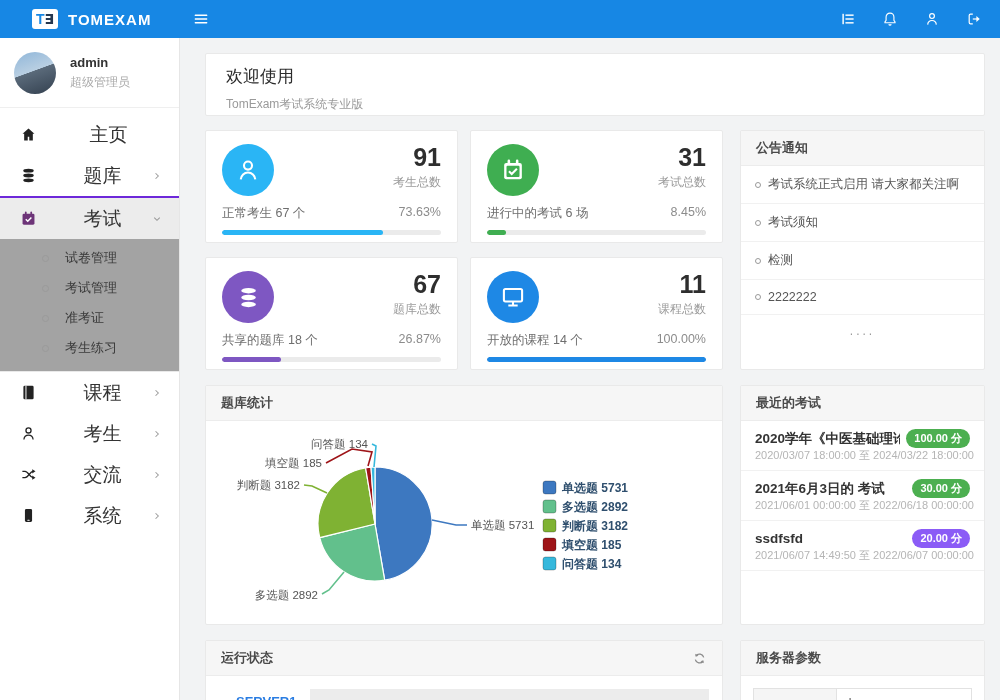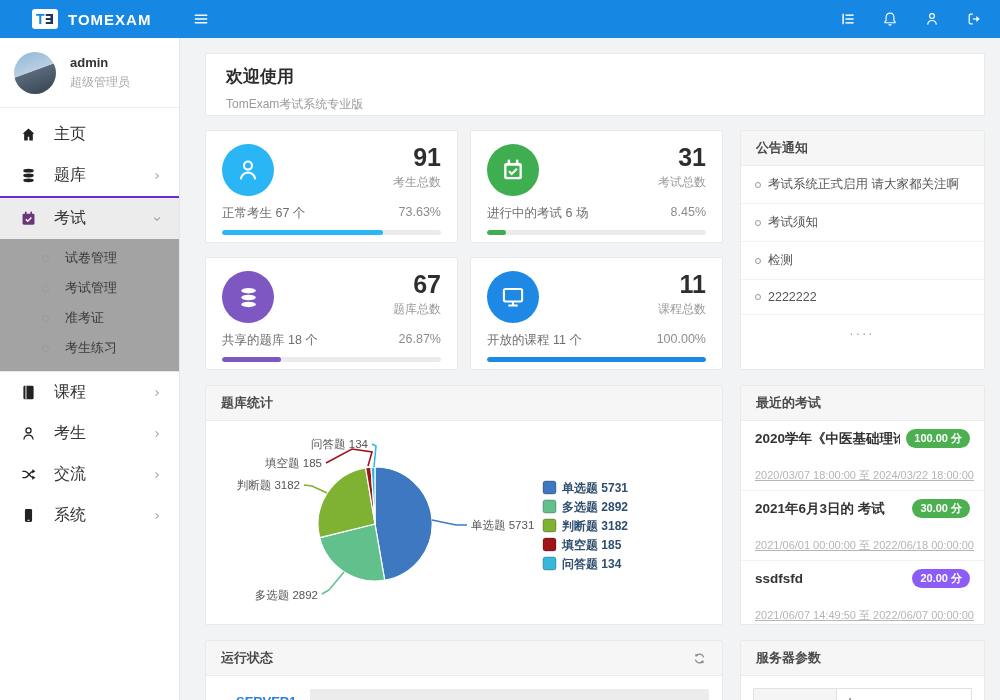--- a/index.html
+++ b/index.html
@@ -22,35 +22,35 @@
   
   .sidebar { position:absolute; top:38px; left:0; bottom:0; width:180px; background:#fff; border-right:1px solid #e6e6e6; z-index:5; }
   .user { display:flex; align-items:center; padding:14px 12px 13px 14px; border-bottom:1px solid #efefef; }
   .avatar { width:42px; height:42px; border-radius:50%; background:linear-gradient(160deg,#8fb6d9 0%,#b9cfe2 45%,#5a6a7a 46%,#33404f 100%); flex:none; }
   .user-meta { margin-left:14px; }
   .user-name { font-weight:bold; font-size:13px; color:#333; }
   .user-role { font-size:12px; color:#aaa; margin-top:4px; }
   .menu { padding-top:6px; }
   .menu-item { display:flex; align-items:center; height:41px; padding:0 16px 0 20px; cursor:pointer; color:#333; }
   .menu-item .mi-icon { width:18px; color:#222; display:flex; }
-  .menu-item .mi-label { margin-left:16px; font-size:16px; flex:1; }
+  .menu-item .mi-label { margin-left:16px; font-size:19px; flex:1;text-align:center; }
   .menu-item .mi-chev { color:#999; display:flex; }
   .menu-group.active > .menu-item { background:#ececec; }
   .menu-group.active { border-top:2px solid #6d28d9; border-bottom:1px solid #e9e9e9; background:#a3a3a3; }
   .menu-group.active > .menu-item .mi-icon { color:#6d3478; }
   .submenu { padding:4px 0 8px 0; }
   .sub-item { display:flex; align-items:center; height:30px; padding-left:42px; cursor:pointer; }
   .sub-item .dot { width:7px; height:7px; border:1px solid #9a9a9a; border-radius:50%; flex:none; }
   .sub-item .sub-label { margin-left:16px; font-size:13px; color:#3a3a3a; }
 
   
   .main { position:absolute; top:38px; left:180px; right:0; bottom:0; padding:15px 15px 0 25px; overflow:hidden; }
   .card { background:#fff; border:1px solid #e9e9e9; border-radius:2px; }
   .welcome { height:63px; padding:11px 20px; margin-bottom:14px; }
-  .welcome h1 { font-size:17px; font-weight:bold; color:#2b2b2b; }
+  .welcome h1 { font-size:17px; font-weight:normal; color:#2b2b2b; }
   .welcome p { font-size:12px; color:#9a9a9a; margin-top:8px; }
   .cols { display:flex; gap:17px; }
   .col-left { width:518px; flex:none; }
   .col-right { width:245px; flex:none; }
 
   
   .stats { display:grid; grid-template-columns:1fr 1fr; gap:14px 12px; }
   .stat-card { height:113px; padding:13px 16px 11px 16px; }
   .stat-top { display:flex; align-items:flex-start; }
   .stat-ico { width:52px; height:52px; border-radius:50%; display:flex; align-items:center; justify-content:center; flex:none; }
@@ -77,21 +77,21 @@
   .ann-list { list-style:none; }
   .ann-list li { display:flex; align-items:center; padding:10px 14px; border-bottom:1px solid #f1f1f1; font-size:12.5px; color:#555; cursor:pointer; }
   .ann-list .dot { width:6px; height:6px; border:1px solid #9a9a9a; border-radius:50%; flex:none; margin-right:7px; }
   .more-dots { text-align:center; color:#999; letter-spacing:3px; font-size:12px; padding:9px 0; }
 
   
   .exam-item { padding:8px 14px 7px 14px; border-bottom:1px solid #f1f1f1; cursor:pointer; }
   .exam-row1 { display:flex; align-items:center; justify-content:space-between; }
   .exam-name { font-size:13.5px; font-weight:bold; color:#333; white-space:nowrap; overflow:hidden; }
   .exam-badge { flex:none; background:#4caf50; color:#fff; font-size:11px; font-weight:bold; border-radius:10px; padding:2px 8px; margin-left:6px; }
-  .exam-date { font-size:11px; color:#b5b5b5; margin-top:20px; white-space:nowrap;text-decoration:underline; }
+  .exam-date { font-size:11px; color:#b5b5b5; margin-top:0; white-space:nowrap; }
 
   
   .run-body { display:flex; padding:13px 13px 0 30px; }
   .server-tab { color:#2a7de2; font-weight:bold; font-size:13px; padding-top:5px; cursor:pointer; }
   .run-chart-placeholder { flex:1; margin-left:14px; background:#ececec; height:120px; }
 
   
   .srv-body { padding:12px; }
   .srv-table { width:100%; border-collapse:collapse; }
   .srv-table td { border:1px solid #e2e2e2; font-size:12px; padding:7px 8px; }
@@ -374,21 +374,21 @@
                     <rect x="3" y="3.8" width="14" height="9.6" rx="1.2" fill="none" stroke="#fff" stroke-width="1.6"></rect>
                     <path d="M10 13.4v2.6M6.4 16.6h7.2" fill="none" stroke="#fff" stroke-width="1.6"></path>
                   </svg>
                 </span>
        <div class="stat-nums">
          <div class="stat-value">11</div>
          <div class="stat-label">课程总数</div>
        </div>
      </div>
      <div class="stat-foot">
-       <span class="fl">开放的课程 11 个</span>
+       <span class="fl">开放的课程 14 个</span>
        <span class="fr">100.00%</span>
      </div>
      <div class="bar">
        <div class="bar-fill" style="width:100%;background:#1e88e5"></div>
      </div>
             </div>
           </div>
 
         <section class="card panel chart-panel">
           <div class="panel-head">

